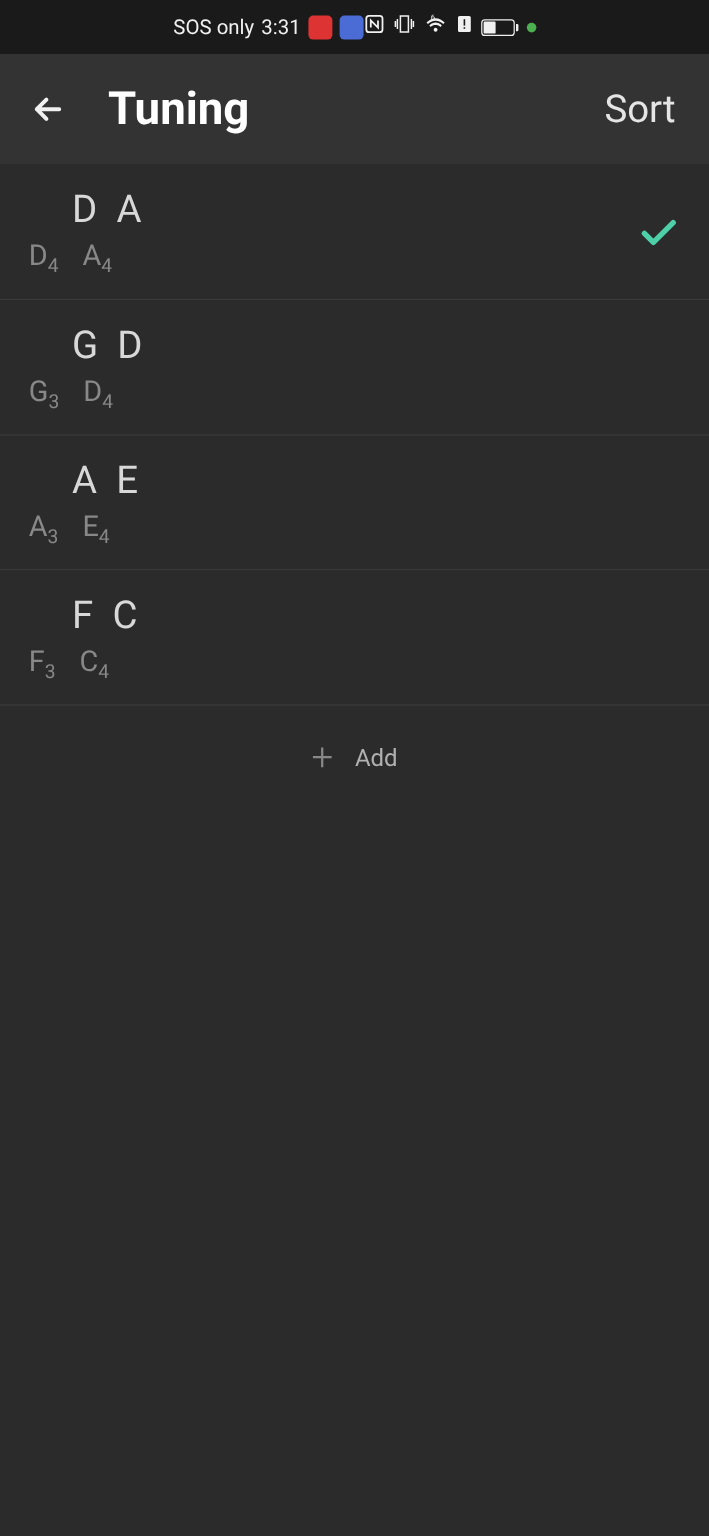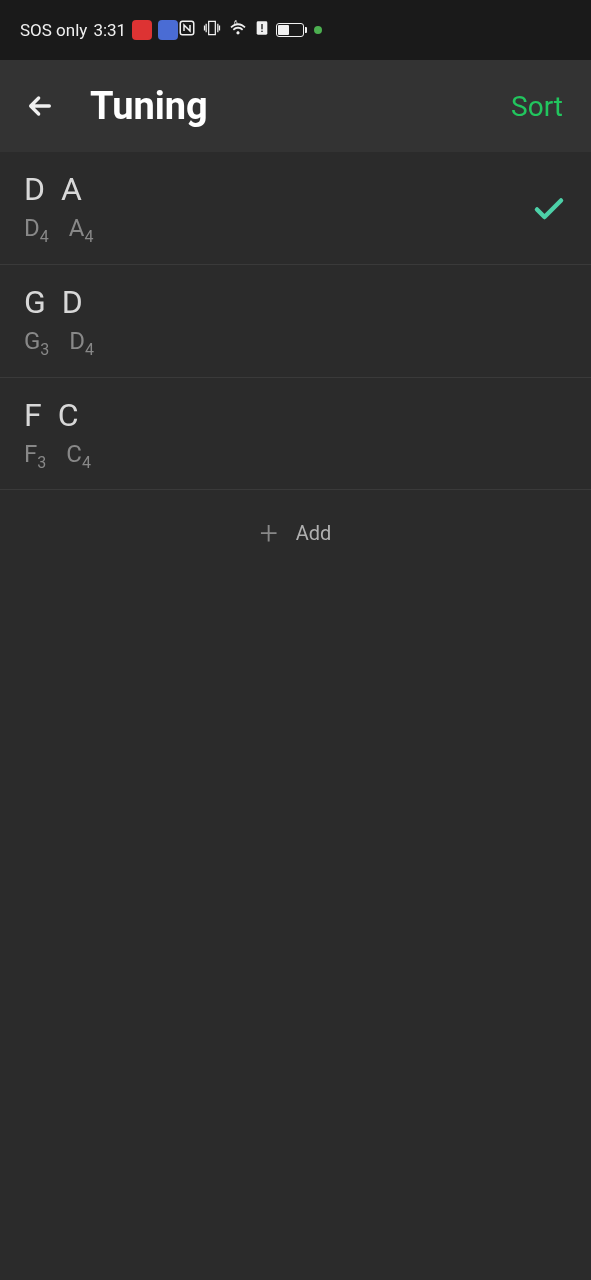--- a/index.html
+++ b/index.html
@@ -11,25 +11,25 @@
     body {
       width: 591px;
       height: 1280px;
       background-color: #2b2b2b;
       font-family: -apple-system, BlinkMacSystemFont, 'Segoe UI', Roboto, sans-serif;
       color: #e0e0e0;
       overflow: hidden;
     }
     
     .status-bar {
-      height: 60px;
+      height: 45px;
       background-color: #1a1a1a;
       display: flex;
       align-items: center;
-      justify-content: flex-start;
+      justify-content: center;
       padding: 0 20px;
       font-size: 17px;
       color: #f0f0f0;
     }
     
     .status-left {
       display: flex;
       align-items: center;
       gap: 6px;
     }
@@ -125,22 +125,22 @@
     
     .title {
       flex: 1;
       font-size: 38px;
       font-weight: 700;
       color: #ffffff;
       margin-left: 30px;
     }
     
     .sort-button {
-      font-size: 28px;
-      color: #22c55e;
+      font-size: 32px;
+      color: #e5e5e5;
       cursor: pointer;
       padding: 8px;
     }
     
     .list-container {
       background-color: #2b2b2b;
     }
     
     .list-item {
       padding: 18px 24px;
@@ -155,20 +155,21 @@
       display: flex;
       flex-direction: column;
       gap: 6px;
     }
     
     .notes-primary {
       font-size: 32px;
       color: #d8d8d8;
       font-weight: 400;
       letter-spacing: 2px;
+      margin-left: 36px;
     }
     
     .notes-primary span {
       display: inline-block;
       margin-right: 14px;
     }
     
     .notes-secondary {
       font-size: 24px;
       color: #888888;
@@ -284,20 +285,30 @@
     <div class="tuning-content">
       <div class="notes-primary">
         <span>G</span><span>D</span>
       </div>
       <div class="notes-secondary">
         <span class="note-item"><span>G</span><sub>3</sub></span><span class="note-item"><span>D</span><sub>4</sub></span>
       </div>
     </div>
   </div>
 
+  <div class="list-item">
+    <div class="tuning-content">
+      <div class="notes-primary">
+        <span>A</span><span>E</span>
+      </div>
+      <div class="notes-secondary">
+        <span class="note-item"><span>A</span><sub>3</sub></span><span class="note-item"><span>E</span><sub>4</sub></span>
+      </div>
+    </div>
+  </div>
 
   <div class="list-item">
     <div class="tuning-content">
       <div class="notes-primary">
         <span>F</span><span>C</span>
       </div>
       <div class="notes-secondary">
         <span class="note-item"><span>F</span><sub>3</sub></span><span class="note-item"><span>C</span><sub>4</sub></span>
       </div>
     </div>

